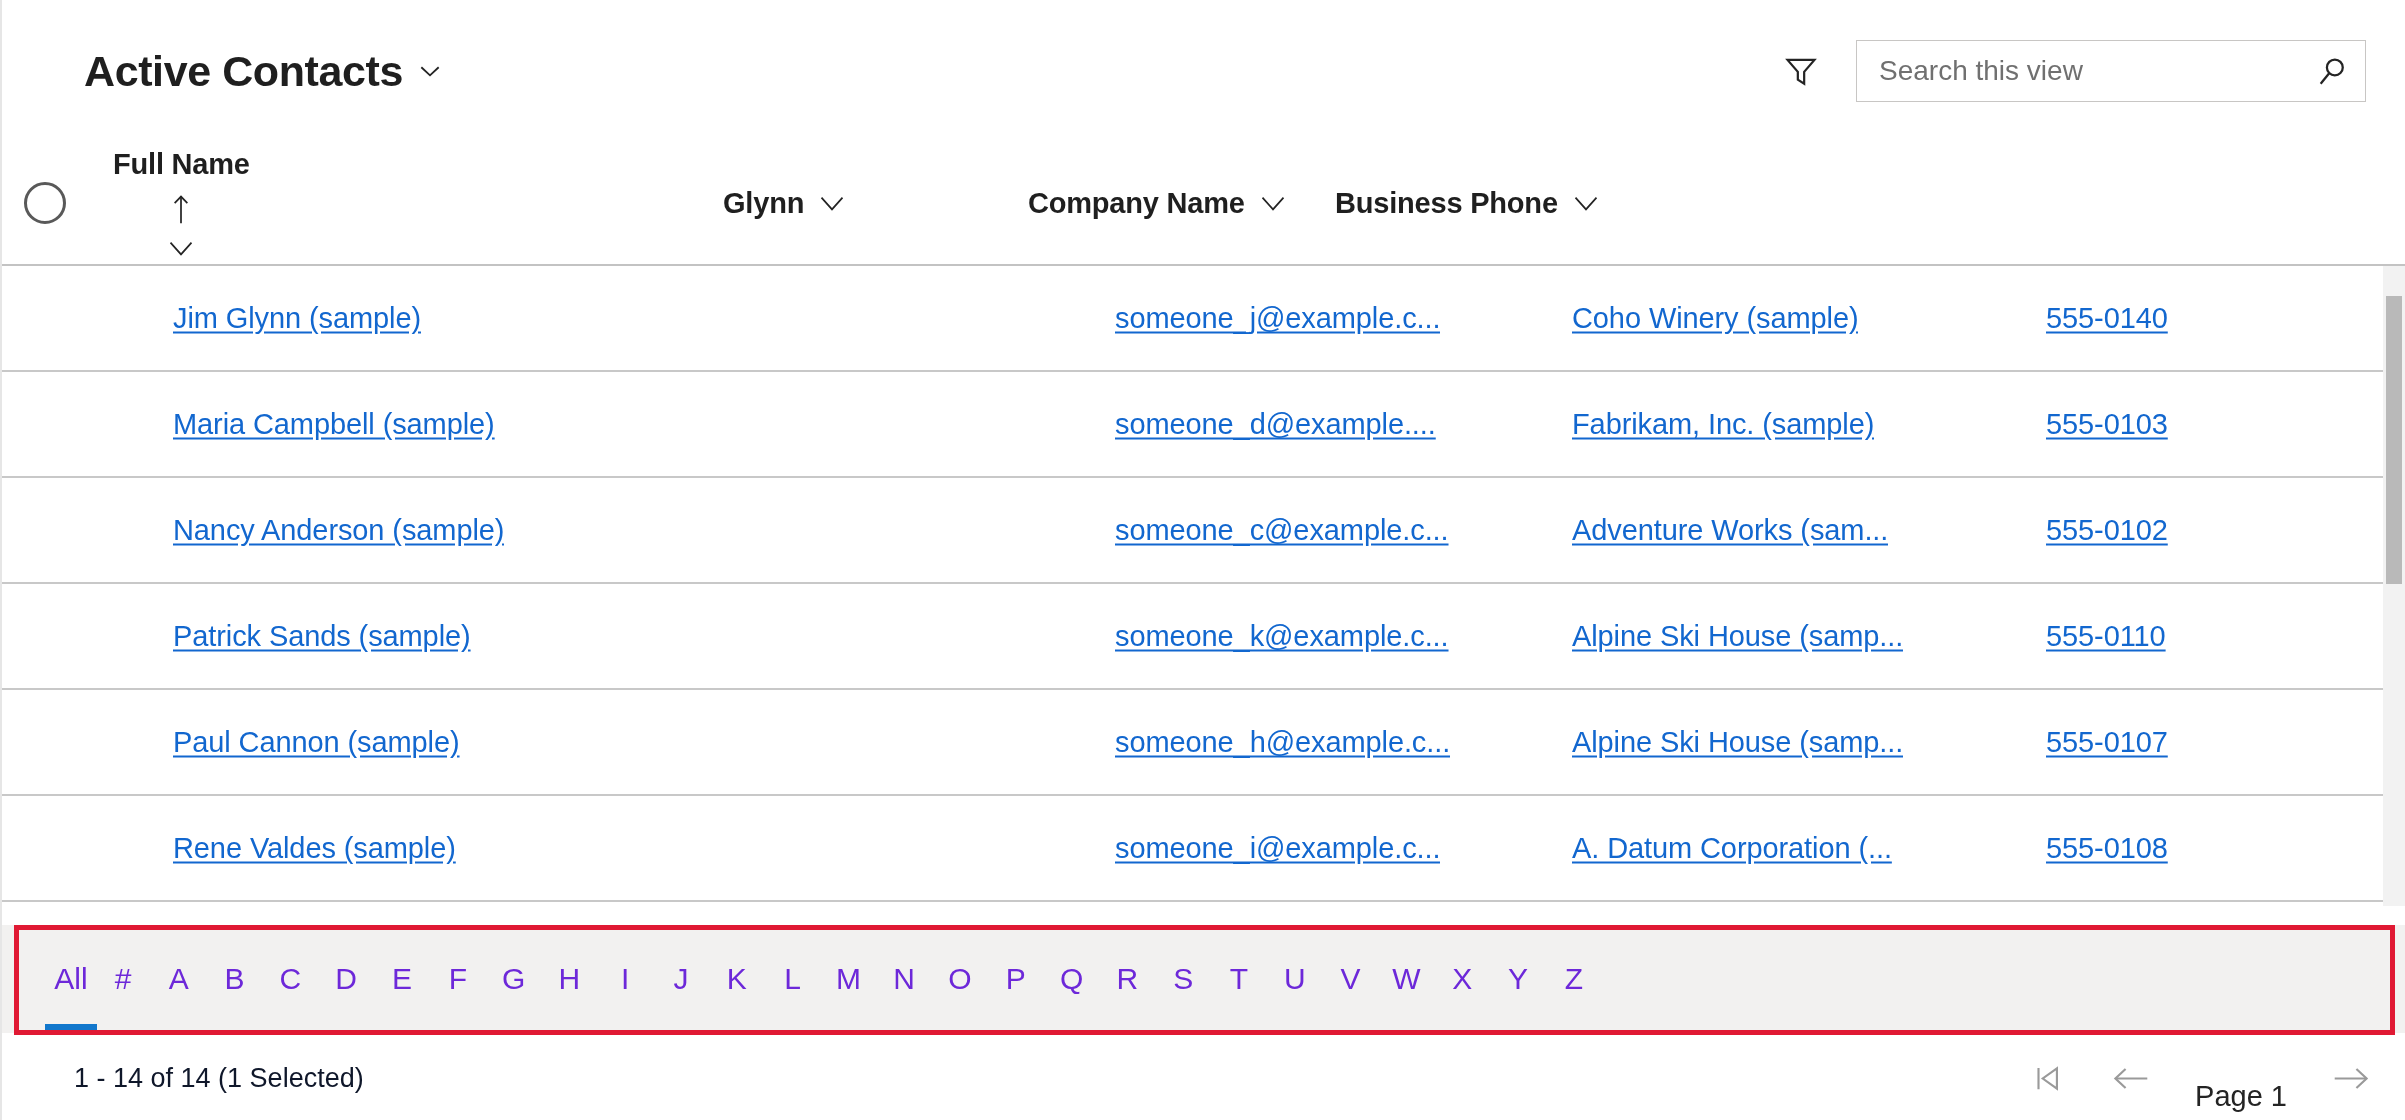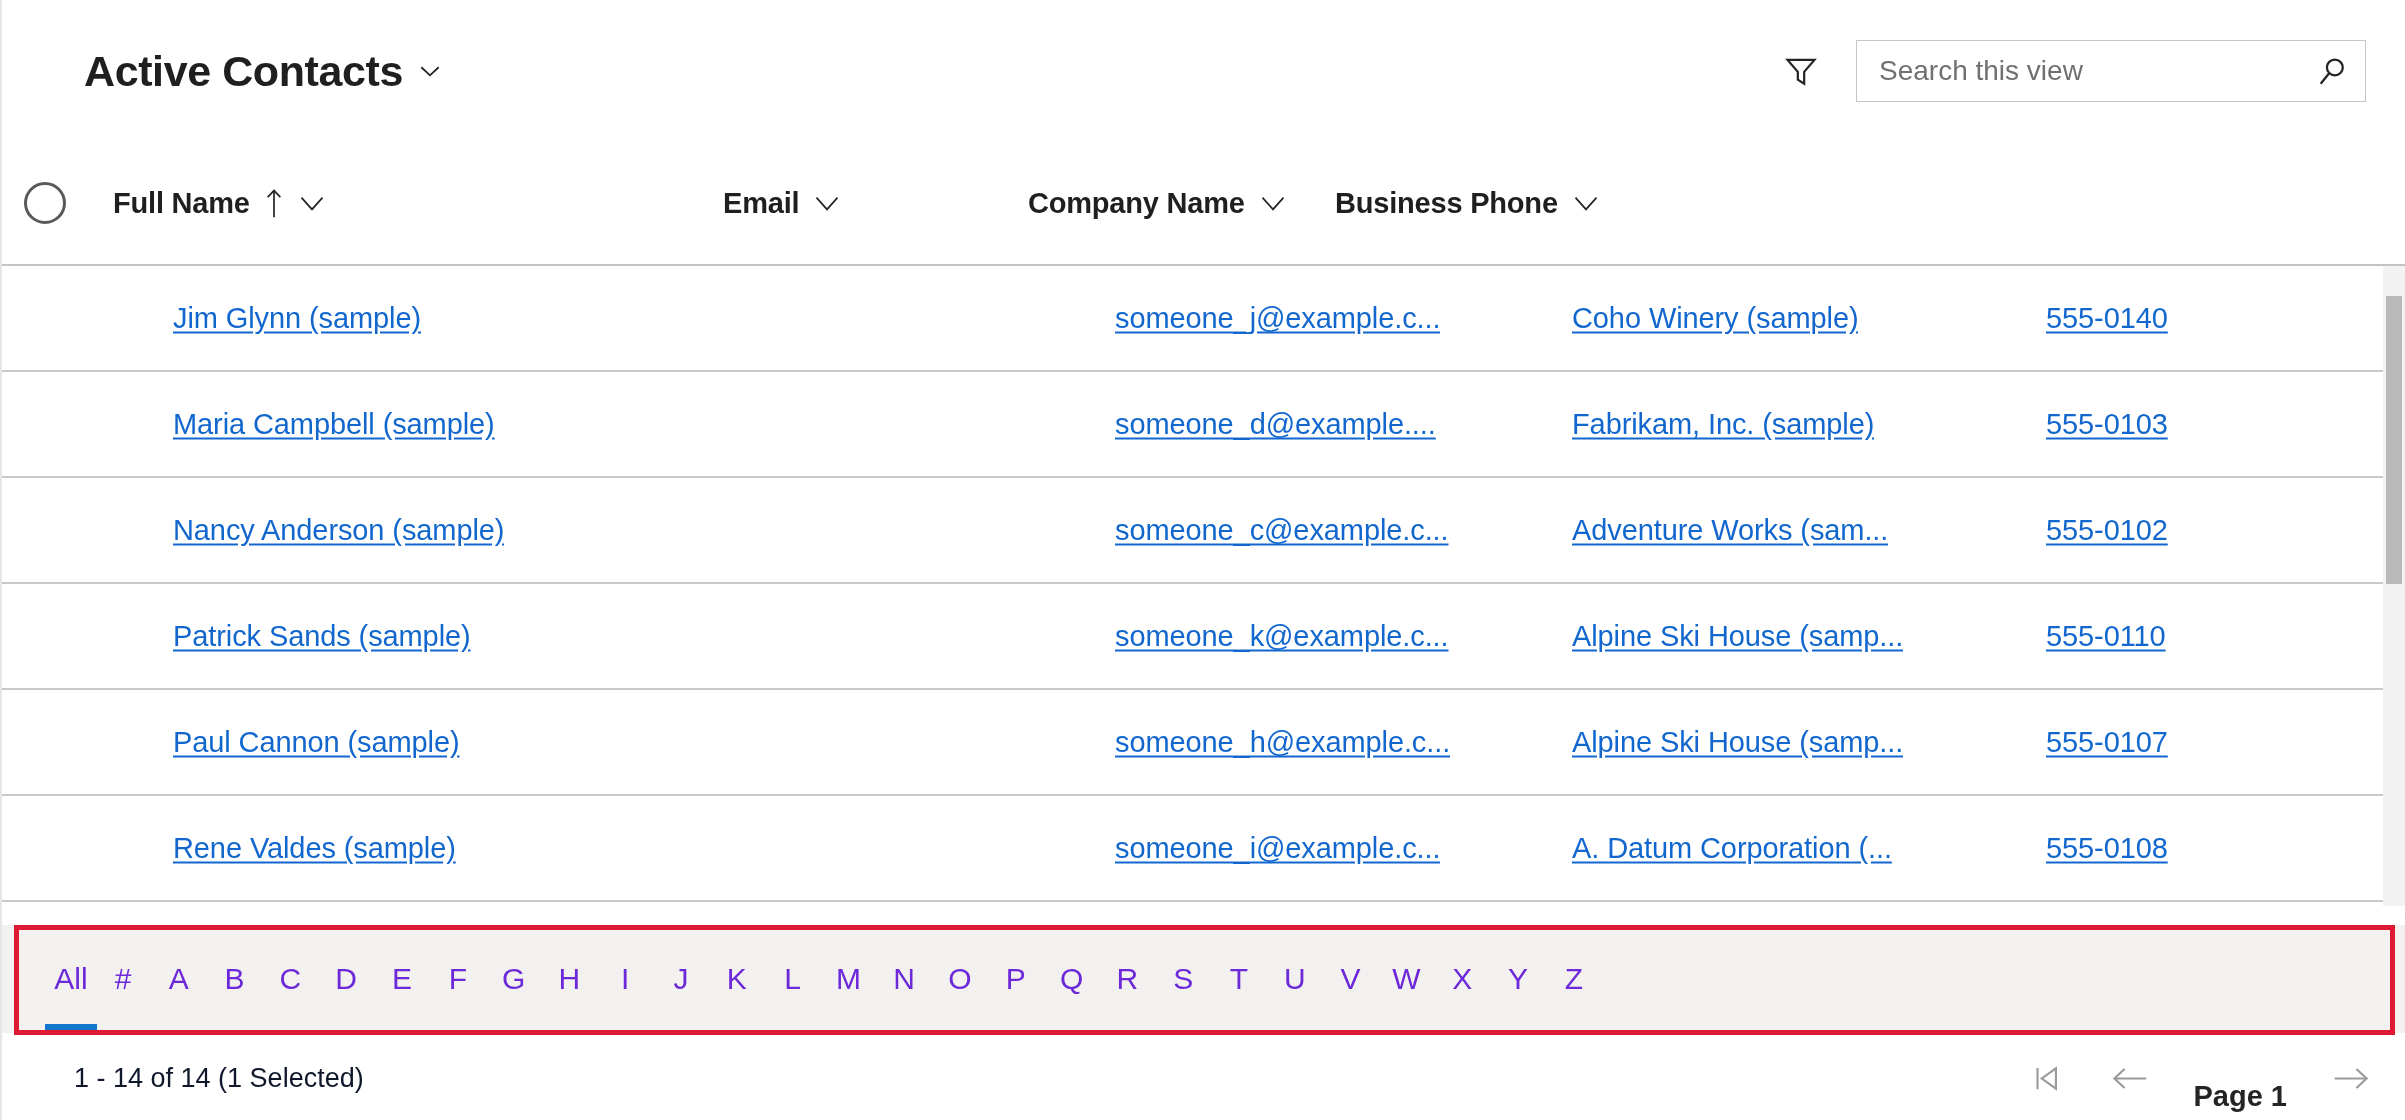--- a/index.html
+++ b/index.html
@@ -162,21 +162,21 @@
     overflow: hidden;
   }
   .cell a {
     font-size: 29px;
     color: #1267cf;
     text-decoration: underline;
     text-underline-offset: 4px;
     cursor: pointer;
     letter-spacing: -0.1px;
   }
-  .c-name  { left: 171px; }
+  .c-name  { left: 171px; flex-direction: column; }
   .c-email { left: 1113px; }
   .c-comp  { left: 1570px; }
   .c-phone { left: 2044px; }
 
   
   .vscroll {
     position: absolute;
     right: 0; top: 266px;
     width: 22px;
     height: 640px;
@@ -275,21 +275,21 @@
     gap: 44px;
   }
   .pgbtn {
     width: 40px; height: 40px;
     display: flex; align-items: center; justify-content: center;
     cursor: pointer;
   }
   .pgbtn.disabled { cursor: default; }
   .page-label {
     font-size: 29px;
-    font-weight: 700;
+    font-weight: 400;
     color: #242424;
     white-space: nowrap;
     margin-top: 36px;
   }
 </style>
 </head>
 <body>
 
 <div class="app">
 
@@ -336,21 +336,21 @@
           </svg>
         </span>
         <span class="chev">
           <svg viewBox="0 0 24 16" width="28" height="20" fill="none" stroke="#242424" stroke-width="1.5">
             <path d="M3 3 L12 13 L21 3"></path>
           </svg>
         </span>
       </div>
 
       <div class="hcell" style="left:721px;">
-        <span class="htext">Email</span>
+        <span class="htext">Glynn</span>
         <span class="chev">
           <svg viewBox="0 0 24 16" width="28" height="20" fill="none" stroke="#242424" stroke-width="1.5">
             <path d="M3 3 L12 13 L21 3"></path>
           </svg>
         </span>
       </div>
 
       <div class="hcell" style="left:1026px;">
         <span class="htext">Company Name</span>
         <span class="chev">

